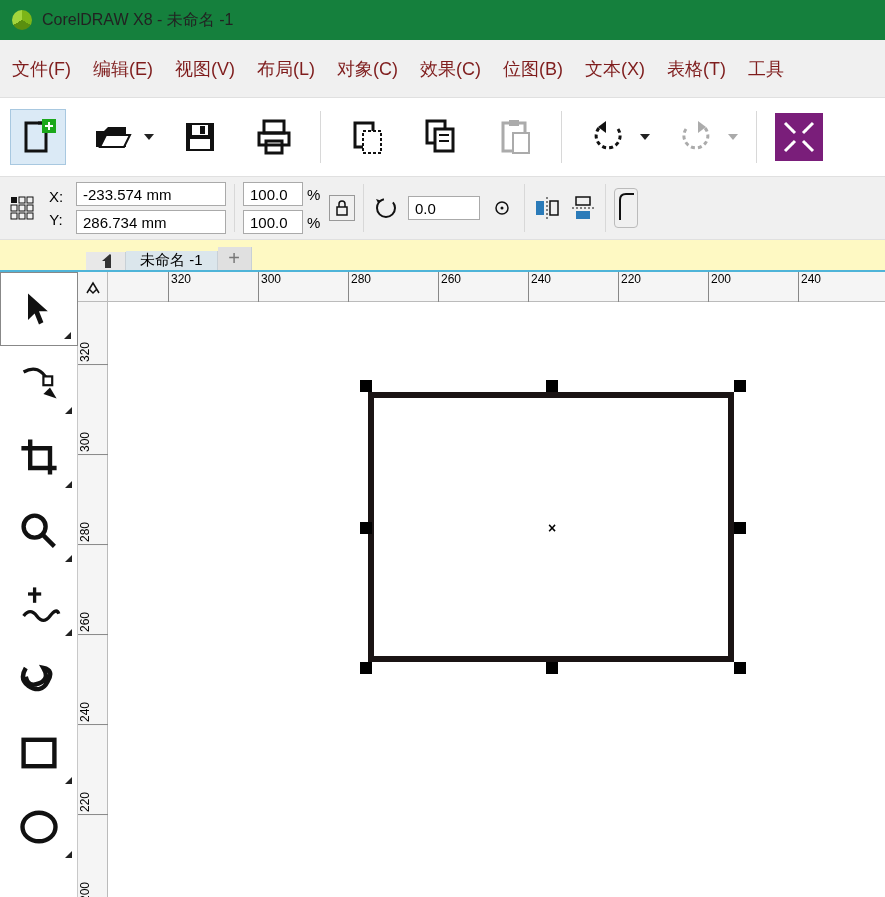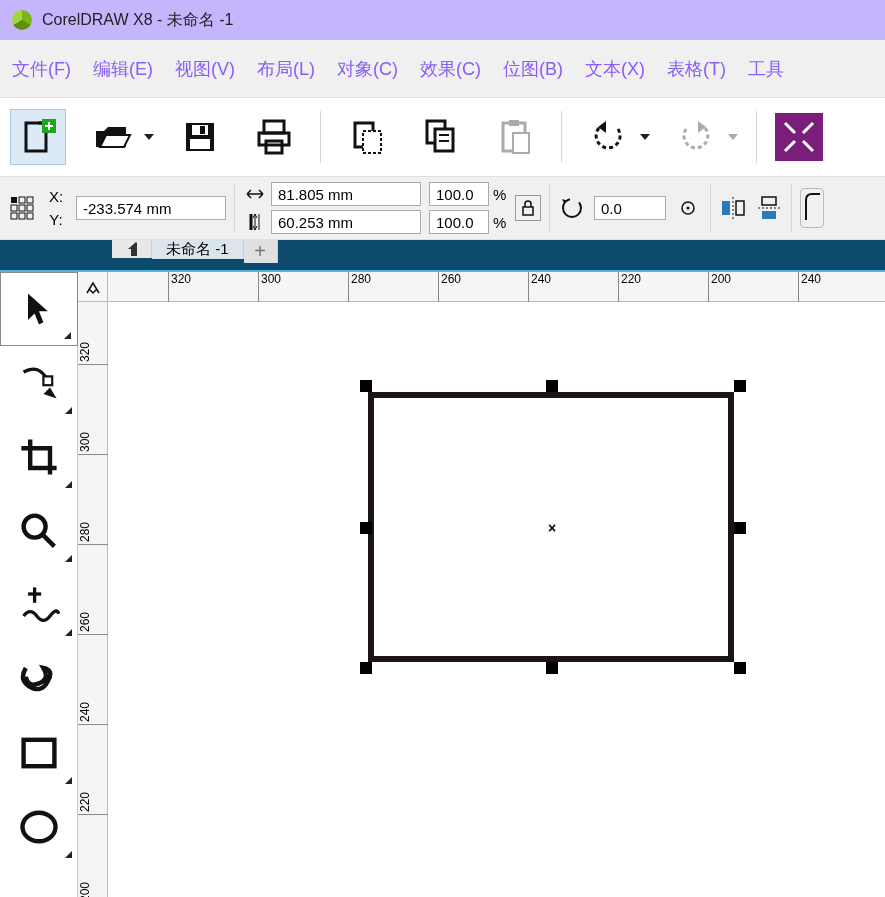--- a/index.html
+++ b/index.html
@@ -1,25 +1,25 @@
 <!DOCTYPE html>
 <html><head>
 <meta charset="utf-8">
 <style>
   * { box-sizing: border-box; margin: 0; padding: 0; font-family: "Microsoft YaHei", sans-serif; }
   body { background: #fff; width: 885px; height: 897px; overflow: hidden; position: relative; }
 
   
-  .titlebar { height: 40px; display: flex; align-items: center; padding-left: 12px; background: #c4b5fd; }
+  .titlebar { height: 40px; display: flex; align-items: center; padding-left: 12px; background: #15803d; }
   .logo { width: 20px; height: 20px; border-radius: 50%; background: conic-gradient(#7cb518 0 120deg, #5a8f0f 120deg 240deg, #a3d53d 240deg 360deg); margin-right: 10px; }
   .title-text { font-size: 16px; color: #222; }
 
   
   .menubar { height: 58px; background: #f0f0f0; display: flex; align-items: center; padding-left: 12px; gap: 22px; border-bottom: 1px solid #e0e0e0; font-size: 18px; }
-  .menu-item { cursor: default; color: #8b5cf6; }
+  .menu-item { cursor: default; color: #7f1d1d; }
 
   
   .toolbar1 { height: 78px; background: #fff; display: flex; align-items: center; padding-left: 10px; gap: 18px; border-bottom: 1-px solid #e0e0e0; }
   .tbtn { width: 56px; height: 56px; display: flex; align-items: center; justify-content: center; background: #fff; }
   .tbtn.sel { background: #dbeaf6; border: 1px solid #a8c8e0; }
   .divider-v { width: 1px; height: 52px; background: #d8d8d8; }
   .tbtn-group { display: flex; align-items: center; }
   .dropdown-caret { width: 0; height: 0; border-left: 5px solid transparent; border-right: 5px solid transparent; border-top: 6px solid #222; margin-left: 4px; }
   .tbtn svg { width: 40px; height: 40px; }
   .tbtn.dim svg { opacity: 0.35; }
@@ -32,21 +32,21 @@
   .coord-inputs input, .size-inputs input, .scale-inputs input { width: 150px; height: 24px; border: 1px solid #aaa; padding: 0 6px; font-size: 15px; background: #fff; }
   .size-icon { width: 24px; height: 24px; display: flex; align-items: center; justify-content: center; }
   .size-col { display: flex; flex-direction: column; gap: 4px; }
   .size-row { display: flex; align-items: center; gap: 4px; }
   .pct { width: 14px; }
   .lock-icon { width: 26px; height: 26px; border: 1px solid #999; display: flex; align-items: center; justify-content: center; }
   .rot-input { width: 72px; height: 24px; border: 1px solid #aaa; padding: 0 6px; font-size: 15px; background: #fff; }
   .pbtn { width: 28px; height: 28px; display: flex; align-items: center; justify-content: center; }
 
   
-  .tabbar { height: 32px; background: #0c4a6e; display: flex; align-items: flex-start; padding-left: 112px; border-bottom: 2px solid #4fb4d8; }
+  .tabbar { height: 32px; background: #fef9c3; display: flex; align-items: flex-end; padding-left: 86px; border-bottom: 2px solid #4fb4d8; }
   .tab { display: flex; align-items: center; padding: 0 14px; background: #dbe6ec; border-right: 1px solid #c8d0d6; gap: 8px; font-size: 15px; }
   .tab.home { background: #e8e8e8; width: 40px; justify-content: center; }
   .tab.new { background: #e0e0e0; width: 34px; justify-content: center; color: #777; font-size: 20px; }
 
   
   .workspace { position: absolute; left: 0; top: 272px; right: 0; bottom: 0; display: flex; }
   .toolbox { width: 78px; background: #fff; border-right: 1px solid #c8c8c8; display: flex; flex-direction: column; }
   .tool { width: 78px; height: 74px; display: flex; align-items: center; justify-content: center; position: relative; }
   .tool.sel { border: 1px solid #888; }
   .tool .fly { position: absolute; right: 6px; bottom: 6px; width: 0; height: 0; border-right: 7px solid #222; border-top: 7px solid transparent; }
@@ -182,42 +182,23 @@
         <rect x="10" y="18" width="6" height="6" fill="none" stroke="#111"></rect>
         <rect x="18" y="18" width="6" height="6" fill="none" stroke="#111"></rect>
       </svg>
   </div>
   <div class="coord-labels">
     <span>X:</span>
     <span>Y:</span>
   </div>
   <div class="coord-inputs">
     <input value="-233.574 mm" style="">
+    <input value="286.734 mm" style="">
   </div>
   <div class="divider-v" style="height:48px"></div>
-  <div class="size-col">
-    <div class="size-row">
-      <div class="size-icon">
-          <svg width="20" height="12">
-            <path d="M2 6 H18 M2 6 L6 2 M2 6 L6 10 M18 6 L14 2 M18 6 L14 10" stroke="#111" stroke-width="1.5" fill="none"></path>
-          </svg>
-        </div>
-      <input class="size-inputs" style="width: 150px; height: 24px; border: 1px solid rgb(170, 170, 170); padding: 0px 6px; font-size: 15px;" value="81.805 mm">
-    </div>
-    <div class="size-row">
-      <div class="size-icon">
-          <svg width="14" height="20">
-            <line x1="3" y1="2" x2="3" y2="18" stroke="#111" stroke-width="3"></line>
-            <line x1="11" y1="2" x2="11" y2="18" stroke="#111" stroke-width="1"></line>
-            <path d="M7 2 L5 6 M7 2 L9 6 M7 18 L5 14 M7 18 L9 14 M7 2 V18" stroke="#111" fill="none"></path>
-          </svg>
-        </div>
-      <input style="width: 150px; height: 24px; border: 1px solid rgb(170, 170, 170); padding: 0px 6px; font-size: 15px;" value="60.253 mm">
-    </div>
-  </div>
   <div class="size-col">
     <div class="size-row">
       <input style="width: 60px; height: 24px; border: 1px solid rgb(170, 170, 170); padding: 0px 6px; font-size: 15px;" value="100.0">
       <span class="pct">%</span>
     </div>
     <div class="size-row">
       <input style="width: 60px; height: 24px; border: 1px solid rgb(170, 170, 170); padding: 0px 6px; font-size: 15px;" value="100.0">
       <span class="pct">%</span>
     </div>
   </div>

